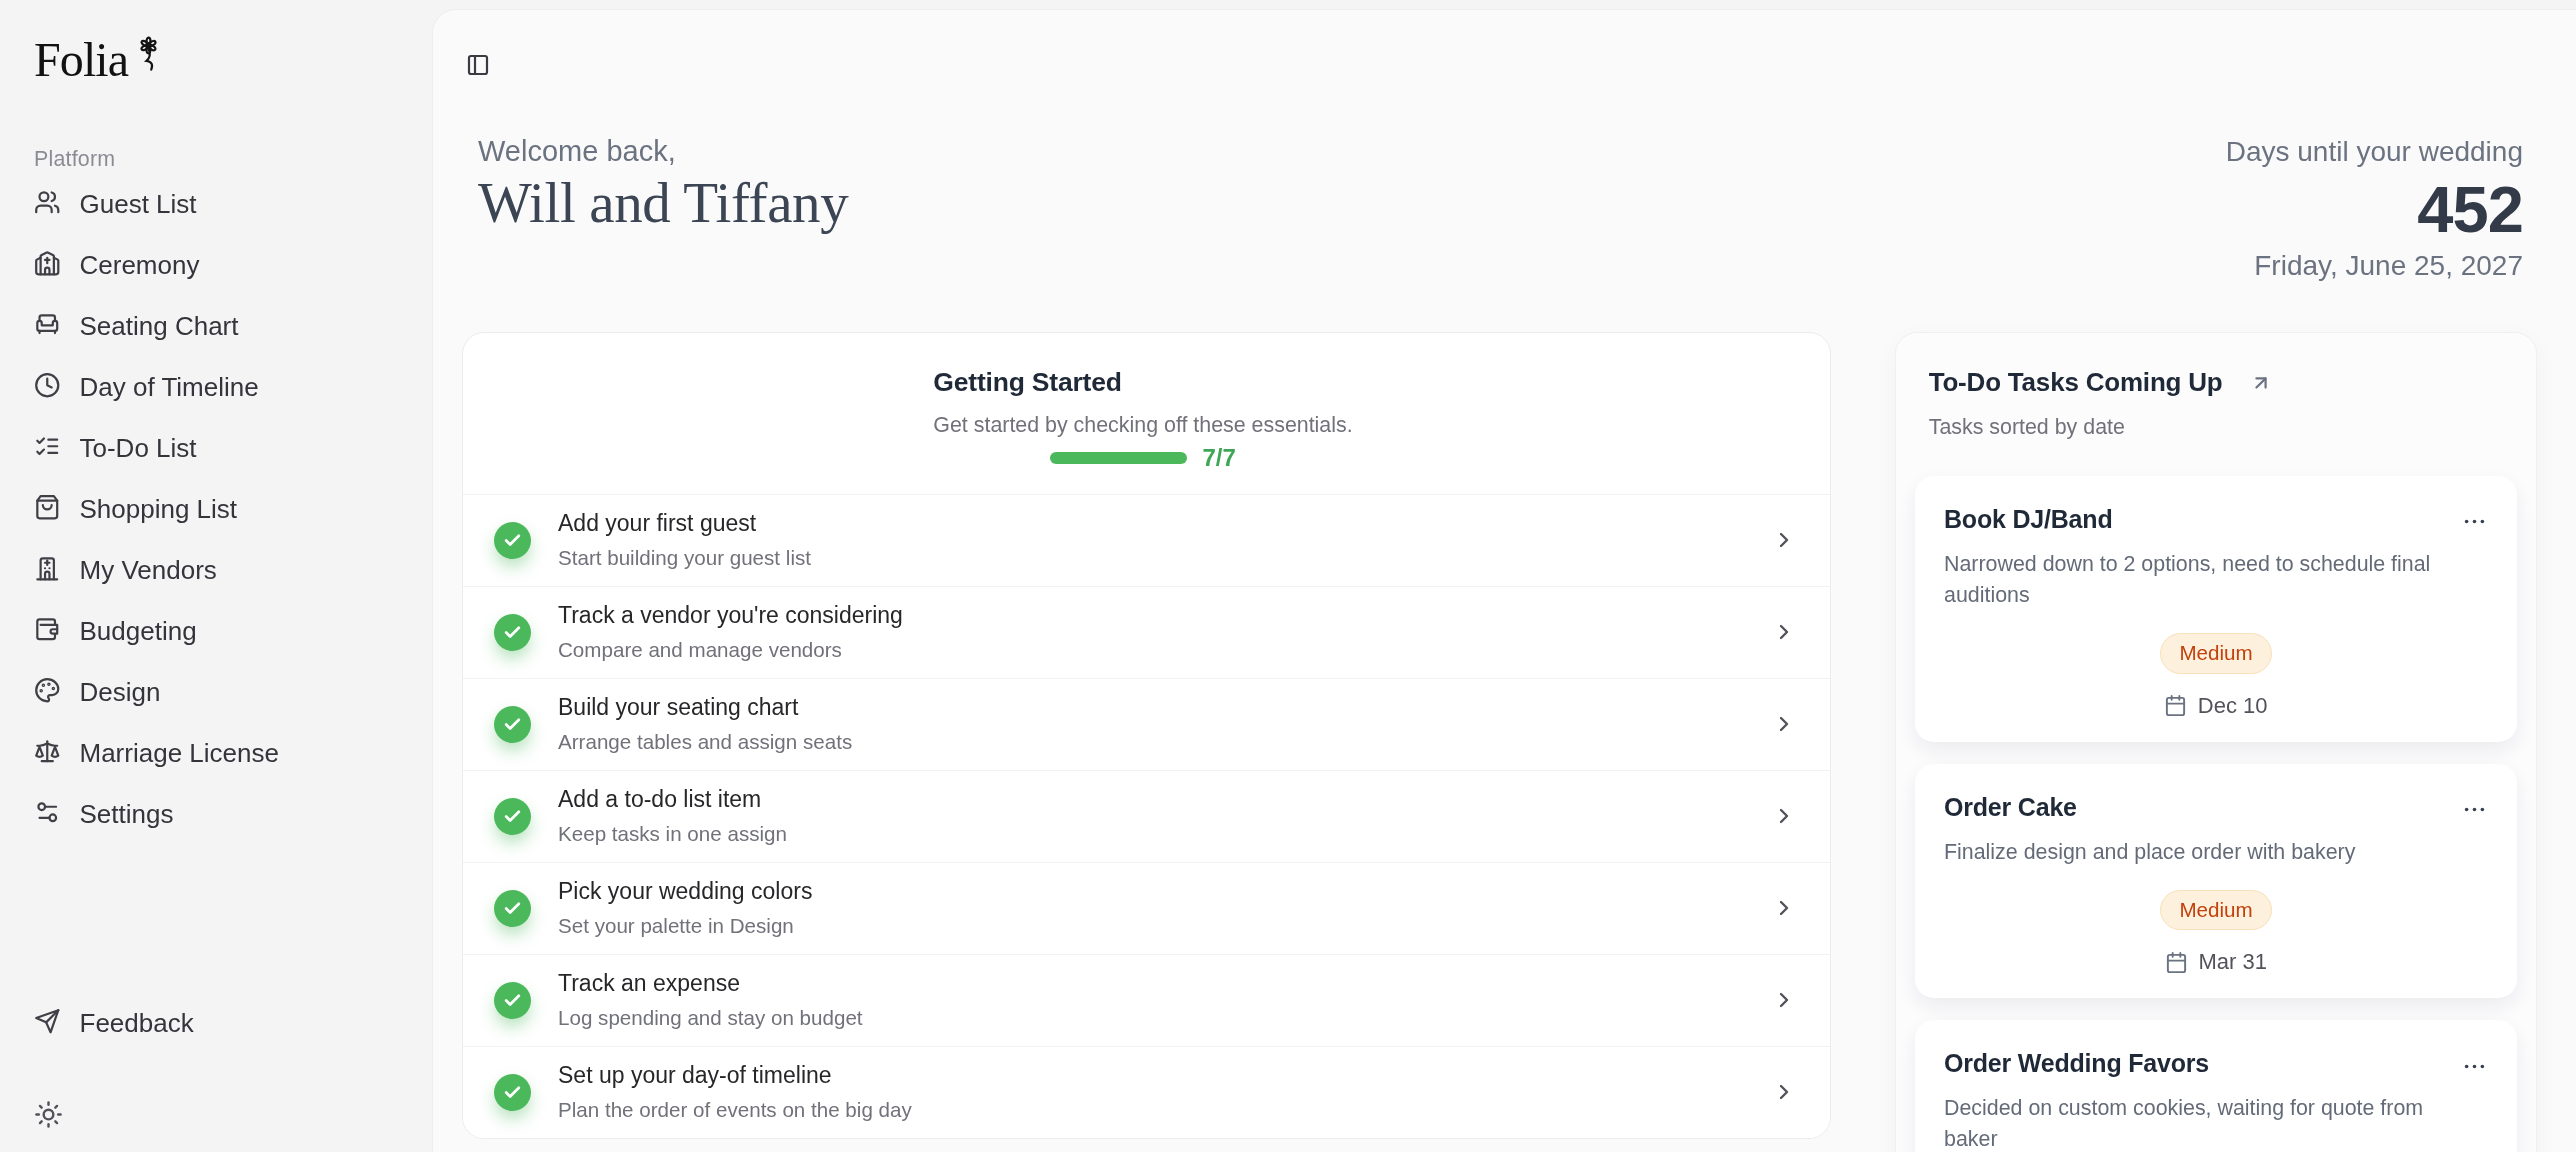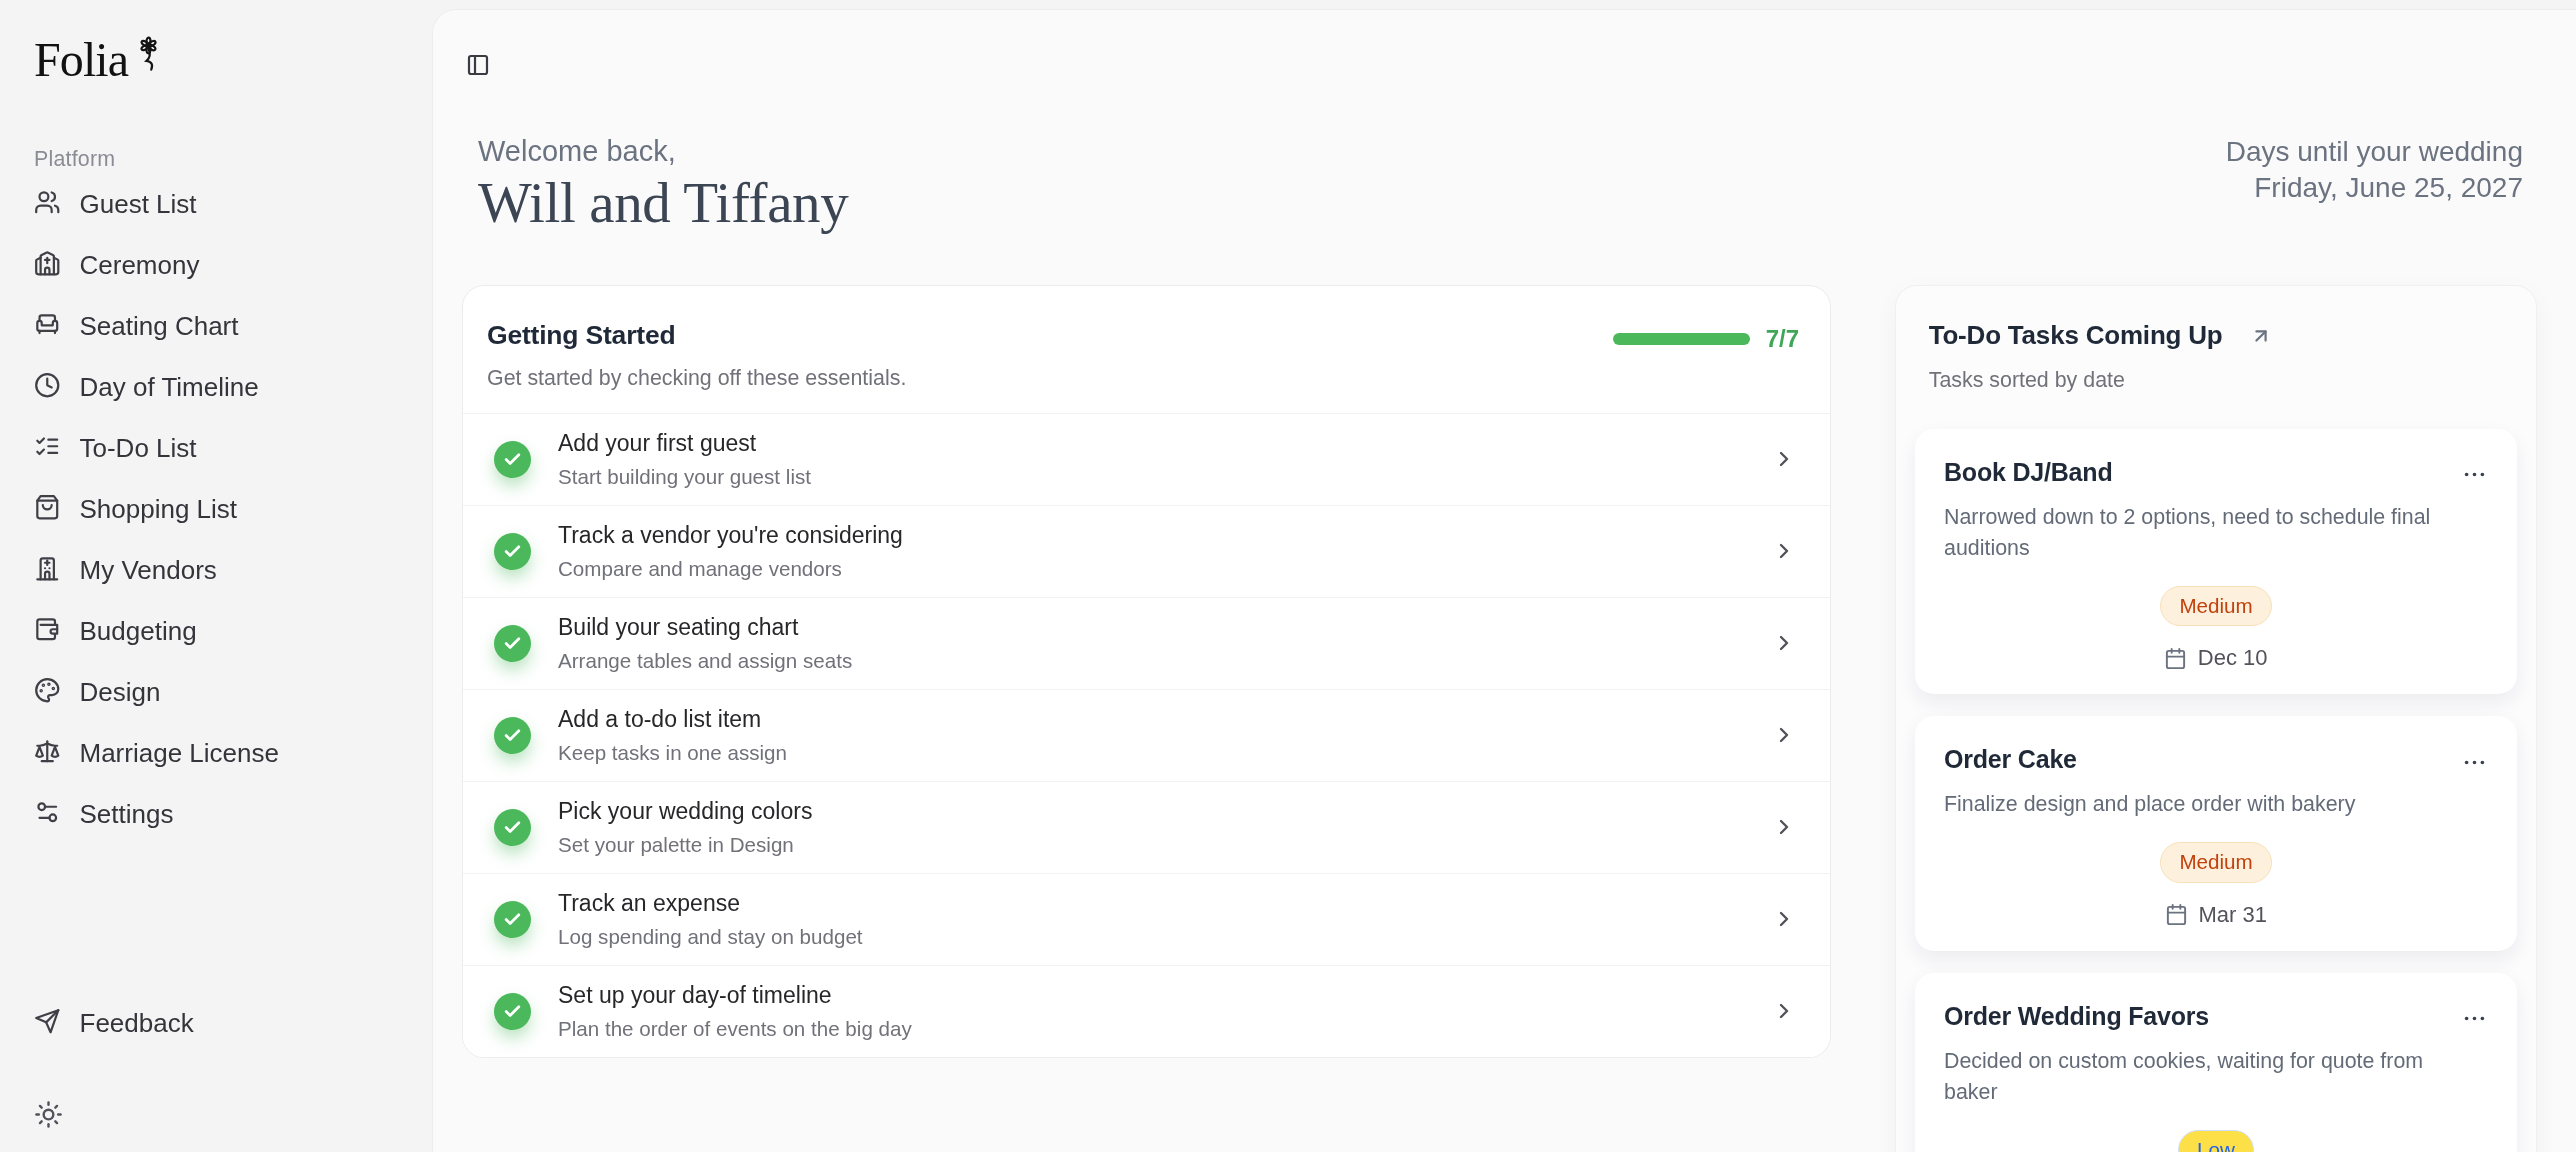--- a/index.html
+++ b/index.html
@@ -70,22 +70,23 @@
     padding:50px 39px 0 29px;
   }
 
   
   .gs-card {
     width:1369px; background:#ffffff;
     border:0.9px solid #ececee; border-radius:22px;
     overflow:hidden;
   }
   .gs-header {
-    display:flex; justify-content:space-between; align-items:flex-start;
+    display:flex; justify-content:space-between; align-items:center;
     padding:34px 31px 22px 24px;
+    flex-direction:column;
   }
   .gs-title { font-size:26.5px; font-weight:600; color:#1f2937; letter-spacing:-0.2px; }
   .gs-subtitle { font-size:21.4px; color:#71717a; margin-top:15.4px; }
   .gs-progress { display:flex; align-items:center; gap:15.4px; margin-top:5.1px; }
   .progress-track { width:137px; height:12px; border-radius:6.9px; background:#4cb85c; }
   .progress-label { font-size:24px; font-weight:700; color:#3ea656; }
 
   .gs-list { list-style:none; }
   .gs-row {
     display:flex; align-items:center; gap:27px;
@@ -303,20 +304,21 @@
       </svg>
   </div>
 
   <div class="hero">
     <div>
       <div class="greeting">Welcome back,</div>
       <div class="couple">Will and Tiffany</div>
     </div>
     <div class="countdown">
       <div class="countdown-label">Days until your wedding</div>
+      <div class="countdown-days">452</div>
       <div class="countdown-date">Friday, June 25, 2027</div>
     </div>
   </div>
 
   <div class="content-row">
 
     <section class="gs-card">
       <div class="gs-header">
         <div>
           <div class="gs-title">Getting Started</div>

